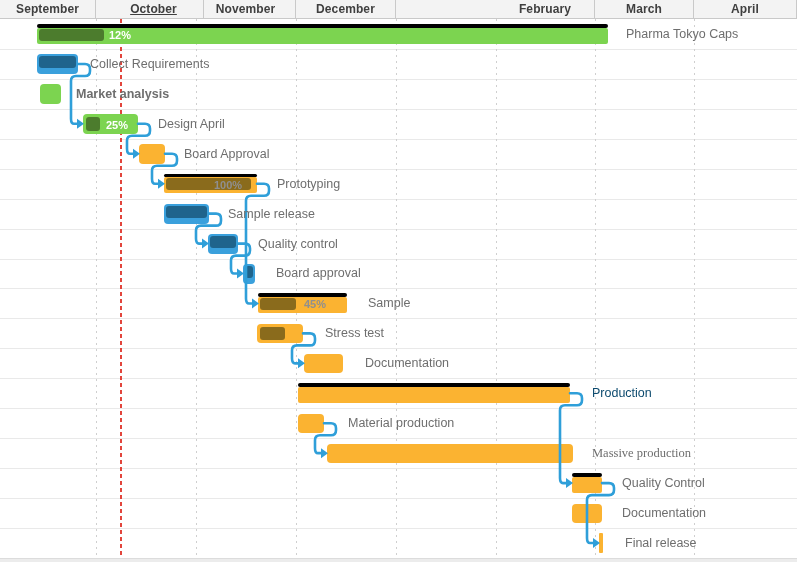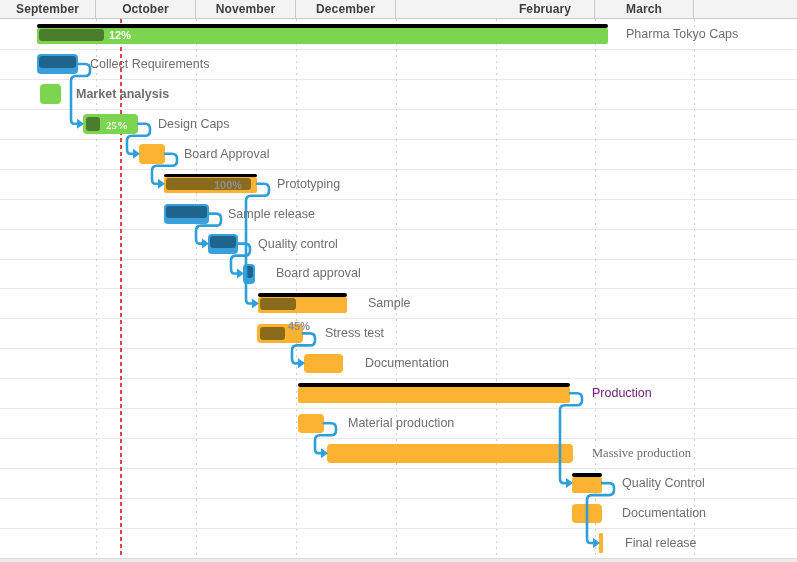--- a/index.html
+++ b/index.html
@@ -41,25 +41,26 @@
     position:absolute;left:0;top:558px;width:797px;height:4px;background:#ececec;
     border-top:1px solid #dcdcdc;box-sizing:border-box;z-index:1;
   }
 </style>
 </head>
 <body>
 
 <div class="gantt">
   <div class="gantt-header" id="month-header">
       <div class="month-cell" style="left: 0px; width: 96px;">September</div>
-      <div class="month-cell" style="left: 96px; width: 100px;">October</div>
+      <div class="month-cell" style="left: 104px; width: 100px; text-decoration: underline;">October</div>
       <div class="month-cell" style="left: 296px; width: 100px;">December</div>
       <div class="month-cell" style="left: 196px; width: 100px;">November</div>
       <div class="month-cell" style="left: 496px; width: 99px;">February</div>
       <div class="month-cell" style="left: 595px; width: 99px;">March</div>
+      <div class="month-cell" style="left: 694px; width: 103px;">April</div>
     </div>
   <div id="grid-layer">
       <div class="row-line" style="top: 48.94px;"></div>
       <div class="row-line" style="top: 78.88px;"></div>
       <div class="row-line" style="top: 108.82px;"></div>
       <div class="row-line" style="top: 138.76px;"></div>
       <div class="row-line" style="top: 168.7px;"></div>
       <div class="row-line" style="top: 198.64px;"></div>
       <div class="row-line" style="top: 228.58px;"></div>
       <div class="row-line" style="top: 258.52px;"></div>
@@ -156,33 +157,33 @@
       <g>
         <path d="M602,483.1L609,483.1 Q614,483.1 614,488.1L614,490.1 Q614,495.1 609,495.1L592,495.1 Q587,495.1 587,500.1L587,537.98 Q587,542.98 590,542.98L593,542.98" fill="none" stroke="#2f9fd9" stroke-width="2.6" stroke-linecap="round"></path>
         <polygon points="600,542.98 593,537.98 593,547.98" fill="#2f9fd9"></polygon>
       </g>
     </svg>
   <div id="labels-layer">
       <div class="progress-label" style="left: 109px; top: 28px; color: rgb(255, 255, 255);">12%</div>
       <div class="task-label" style="left: 626px; top: 19px; height: 29.94px; color: rgb(110, 110, 110);">Pharma Tokyo Caps</div>
       <div class="task-label" style="left: 90px; top: 48.94px; height: 29.94px; color: rgb(110, 110, 110);">Collect Requirements</div>
       <div class="task-label" style="left: 76px; top: 78.88px; height: 29.94px; color: rgb(110, 110, 110); font-weight: bold;">Market analysis</div>
-      <div class="progress-label" style="left: 106px; top: 117.82px; color: rgb(255, 255, 255); font-family: Liberation Serif, serif;">25%</div>
-      <div class="task-label" style="left: 158px; top: 108.82px; height: 29.94px; color: rgb(110, 110, 110);">Design Caps</div>
+      <div class="progress-label" style="left: 106px; top: 117.82px; color: rgb(255, 255, 255);">25%</div>
+      <div class="task-label" style="left: 158px; top: 108.82px; height: 29.94px; color: rgb(110, 110, 110);">Design April</div>
       <div class="task-label" style="left: 184px; top: 138.76px; height: 29.94px; color: rgb(110, 110, 110);">Board Approval</div>
       <div class="progress-label" style="left: 214px; top: 177.7px; color: rgb(143, 143, 143);">100%</div>
       <div class="task-label" style="left: 277px; top: 168.7px; height: 29.94px; color: rgb(110, 110, 110);">Prototyping</div>
       <div class="task-label" style="left: 228px; top: 198.64px; height: 29.94px; color: rgb(110, 110, 110);">Sample release</div>
       <div class="task-label" style="left: 258px; top: 228.58px; height: 29.94px; color: rgb(110, 110, 110);">Quality control</div>
       <div class="task-label" style="left: 276px; top: 258.52px; height: 29.94px; color: rgb(110, 110, 110);">Board approval</div>
-      <div class="progress-label" style="left: 288px; top: 297.46px; color: rgb(143, 143, 143); margin-top: 22px;">45%</div>
+      <div class="progress-label" style="left: 304px; top: 297.46px; color: rgb(143, 143, 143);">45%</div>
       <div class="task-label" style="left: 368px; top: 288.46px; height: 29.94px; color: rgb(110, 110, 110);">Sample</div>
       <div class="task-label" style="left: 325px; top: 318.4px; height: 29.94px; color: rgb(110, 110, 110);">Stress test</div>
       <div class="task-label" style="left: 365px; top: 348.34px; height: 29.94px; color: rgb(110, 110, 110);">Documentation</div>
-      <div class="task-label" style="left: 592px; top: 378.28px; height: 29.94px; color: #701a75;">Production</div>
+      <div class="task-label" style="left: 592px; top: 378.28px; height: 29.94px; color: #0c4a6e;">Production</div>
       <div class="task-label" style="left: 348px; top: 408.22px; height: 29.94px; color: rgb(110, 110, 110);">Material production</div>
       <div class="task-label" style="left: 592px; top: 438.16px; height: 29.94px; color: rgb(110, 110, 110); font-family: Liberation Serif, serif;">Massive production</div>
       <div class="task-label" style="left: 622px; top: 468.1px; height: 29.94px; color: rgb(110, 110, 110);">Quality Control</div>
       <div class="task-label" style="left: 622px; top: 498.04px; height: 29.94px; color: rgb(110, 110, 110);">Documentation</div>
       <div class="task-label" style="left: 625px; top: 527.98px; height: 29.94px; color: rgb(110, 110, 110);">Final release</div>
     </div>
   <div class="bottom-strip"></div>
 </div>
 
 </body></html>

